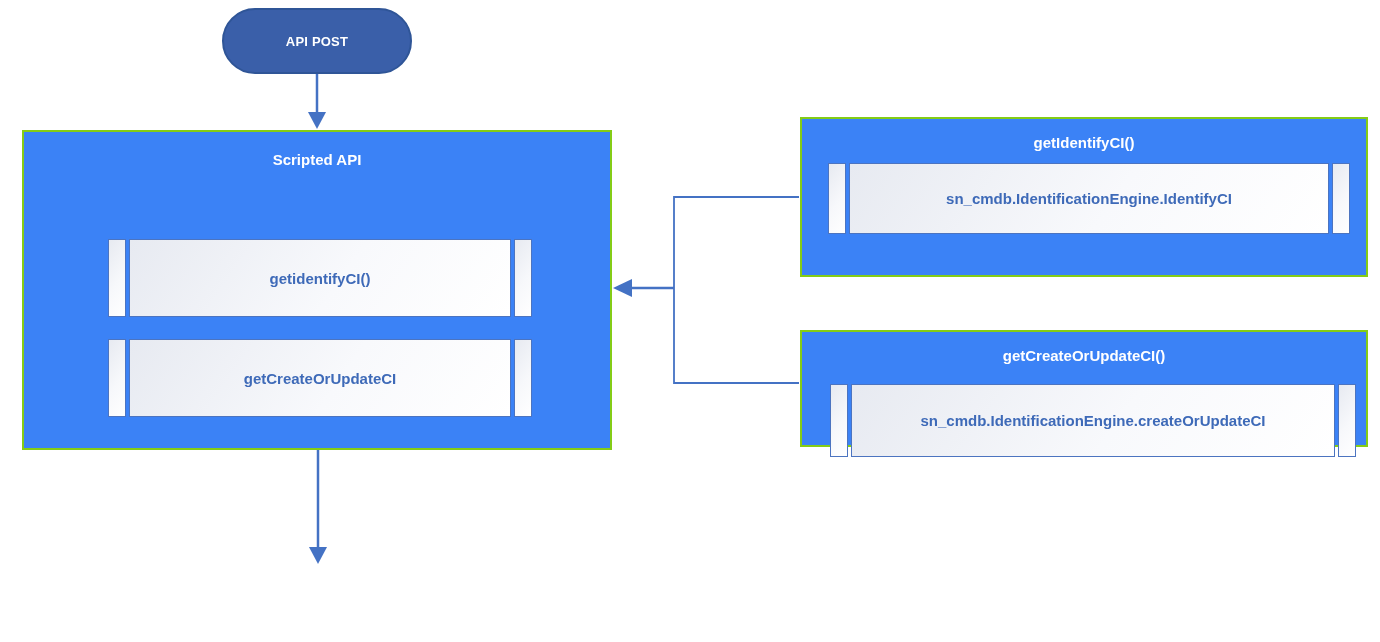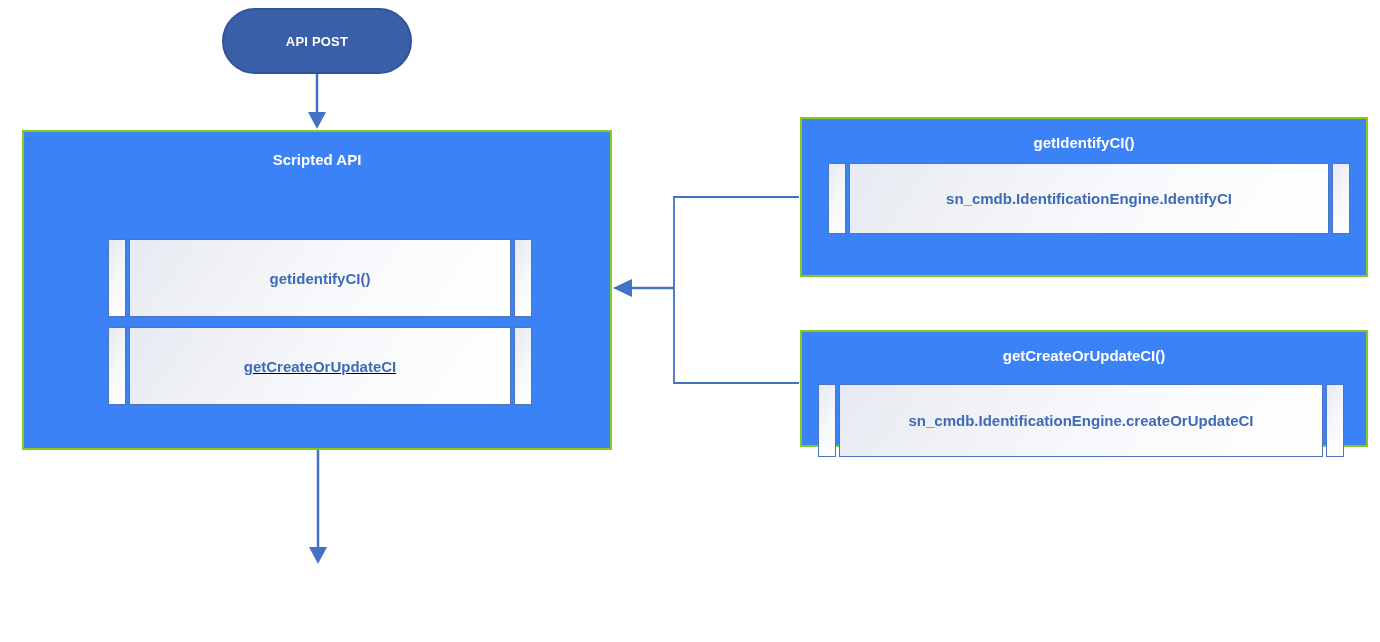--- a/index.html
+++ b/index.html
@@ -123,21 +123,21 @@
     <div class="proc" style="left:84px; top:107px; width:424px; height:78px;">
       <div class="strip"></div>
       <div class="gap"></div>
       <div class="mid">
         <span>getidentifyCI()</span>
       </div>
       <div class="gap"></div>
       <div class="strip"></div>
     </div>
 
-    <div class="proc" style="left:84px; top:195px; width:424px; height:78px;text-decoration:underline;">
+    <div class="proc" style="left:84px; top:207px; width:424px; height:78px;">
       <div class="strip"></div>
       <div class="gap"></div>
       <div class="mid">
         <span>getCreateOrUpdateCI</span>
       </div>
       <div class="gap"></div>
       <div class="strip"></div>
     </div>
   </div>
 
@@ -153,21 +153,21 @@
       </div>
       <div class="gap"></div>
       <div class="strip"></div>
     </div>
   </div>
 
   <div class="blue-box" style="left:800px; top:305px; width:568px; height:117px;margin-top:25px;">
     <div class="main-title-wrap" style="top:12px;">
       <div class="box-title">getCreateOrUpdateCI()</div>
     </div>
-    <div class="proc" style="left:16px; top:52px; width:526px; height:73px;">
+    <div class="proc" style="left:28px; top:52px; width:526px; height:73px;">
       <div class="strip"></div>
       <div class="gap"></div>
       <div class="mid">
         <span>sn_cmdb.IdentificationEngine.createOrUpdateCI</span>
       </div>
       <div class="gap"></div>
       <div class="strip"></div>
     </div>
   </div>
 

